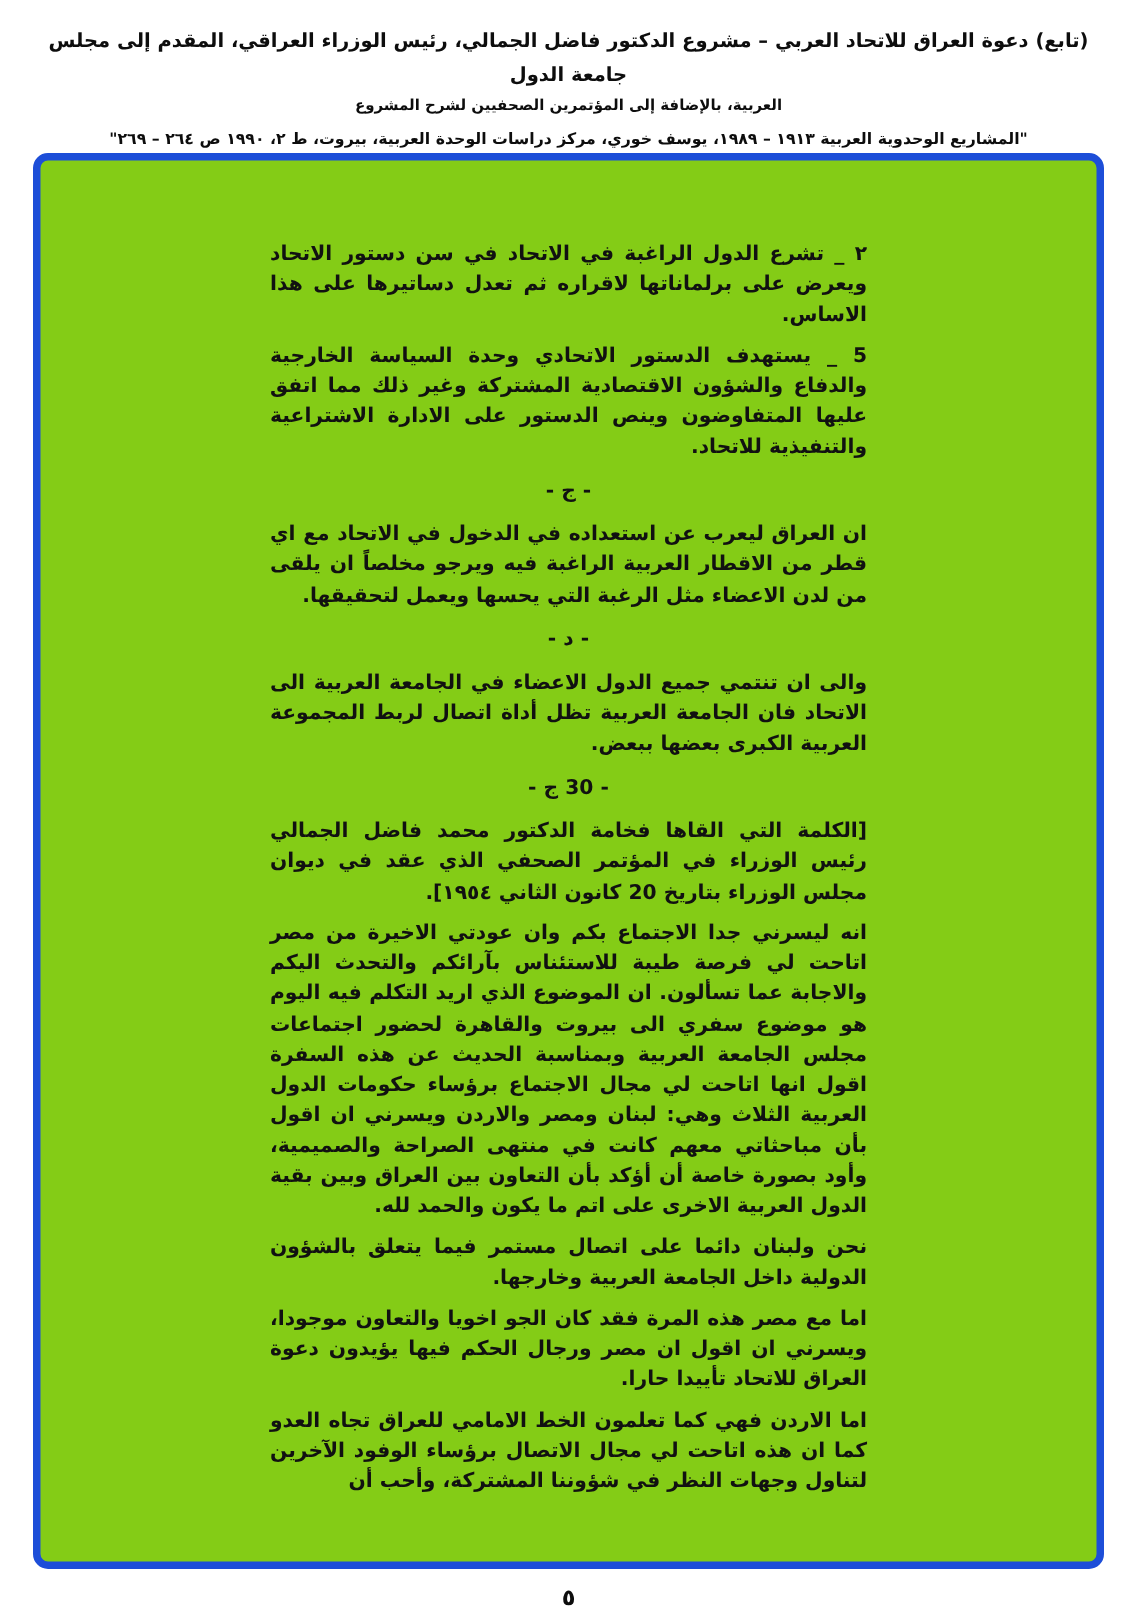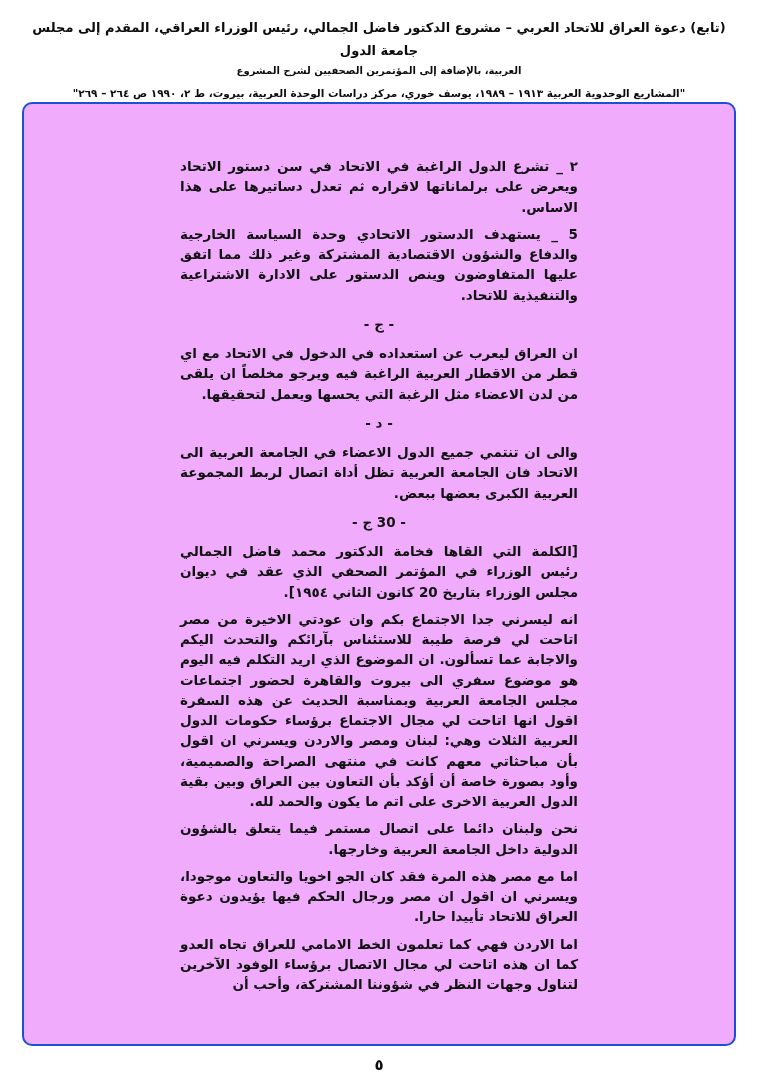--- a/index.html
+++ b/index.html
@@ -36,23 +36,23 @@
       margin-top: 7px;
       line-height: 1.5;
     }
 
     .green-box {
       position: absolute;
       left: 22px;
       right: 22px;
       top: 98px;
       bottom: 36px;
-      border: 2px solid #1d4ed8;
+      border: 5px solid #1d4ed8;
       border-radius: 10px;
-      background: #f0abfc;
+      background: #84cc16;
       overflow: hidden;
     }
 
     .text-col {
       direction: rtl;
       width: 398px;
       margin: 52px auto 0 auto;
       text-align: justify;
       text-justify: inter-word;
       font-weight: bold;

